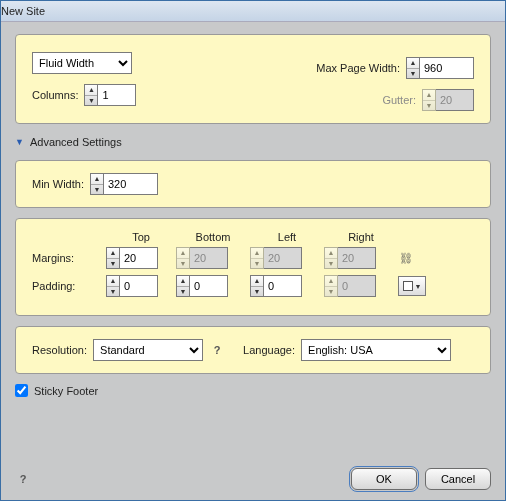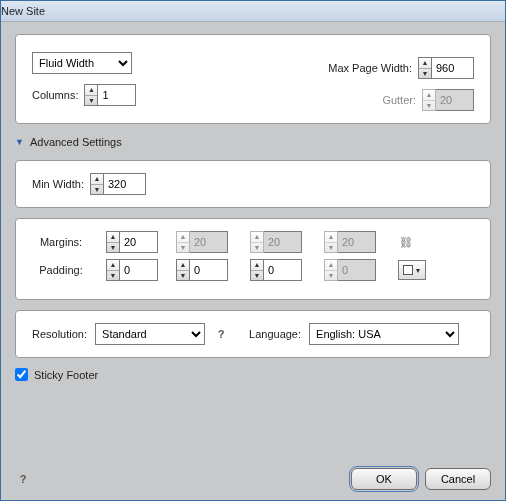--- a/index.html
+++ b/index.html
@@ -1,39 +1,39 @@
 <!DOCTYPE html>
 <html><head>
 <meta charset="utf-8">
 <style>
 *{box-sizing:border-box;margin:0;padding:0;font-family:Tahoma,Arial,sans-serif;font-size:11px}
 body{background:#ebebeb}
 .window{width:506px;height:501px;background:#c8c9ca;border:1px solid #3a6ea5;display:flex;flex-direction:column}
 .titlebar{background:linear-gradient(#dde6f1,#c5d4e6);padding:4px 0;font-size:11px;color:#222;border-bottom:1px solid #aab}
 .content{flex:1;padding:12px 14px;display:flex;flex-direction:column;gap:10px;overflow:hidden}
-.panel{border:1px solid #9a9a9a;border-radius:4px;background:#ffffff;padding:12px 16px}
+.panel{border:1px solid #9a9a9a;border-radius:4px;background:#fef9c3;padding:12px 16px}
 .row{display:flex;align-items:center;gap:6px}
 .row+.row{margin-top:10px}
 .spread{display:flex;justify-content:space-between;align-items:center}
 label{color:#222;white-space:nowrap}
 .disabled{color:#8a8a8a}
 select{height:22px;border:1px solid #7a7a7a;background:#fff;padding:0 2px}
 .stepper{display:flex;align-items:center;height:22px}
 .step-btns{width:14px;height:22px;display:flex;flex-direction:column;border:1px solid #7a7a7a;background:linear-gradient(#fdfdfd,#d8d8d8)}
 .step-btns span{flex:1;display:flex;align-items:center;justify-content:center;font-size:7px;line-height:1;color:#333}
 .step-btns span:first-child{border-bottom:1px solid #aaa}
 .step-btns.dis{opacity:.55}
 .stepper input{width:38px;height:22px;border:1px solid #7a7a7a;border-left:none;padding:0 4px;background:#fff}
-.stepper input.wide{width:42px}
+.stepper input.wide{width:54px}
 .stepper input:disabled{background:#d7d7d7;color:#888}
 .section-head{display:flex;align-items:center;gap:6px;color:#222;margin:2px 0 2px 0}
 .disclosure{color:#2a5db0;font-size:9px}
 .grid-hdr{display:grid;grid-template-columns:74px 70px 74px 74px 74px 28px;align-items:center;text-align:center;color:#222;margin-bottom:4px}
 .grid-row{display:grid;grid-template-columns:74px 70px 74px 74px 74px 28px;align-items:center;gap:0;margin-bottom:6px}
-.grid-row>label{text-align:center;padding-right:16px}
+.grid-row>label{text-align:left;padding-right:16px}
 .link-ico{width:16px;height:20px;display:flex;align-items:center;justify-content:center;color:#555}
 .swatch-btn{width:28px;height:20px;border:1px solid #7a7a7a;background:linear-gradient(#fff,#ddd);display:flex;align-items:center;justify-content:center}
 .swatch-btn .sw{width:10px;height:10px;border:1px solid #555;background:#fff;margin-right:2px}
 .swatch-btn .dd{font-size:7px;color:#333}
 .help{width:16px;height:16px;border-radius:50%;display:flex;align-items:center;justify-content:center;font-weight:bold;color:#555}
 .check{display:flex;align-items:center;gap:6px}
 .check input{width:13px;height:13px}
 .footer{display:flex;justify-content:space-between;align-items:center;padding:0 14px 10px}
 .btns{display:flex;gap:8px}
 button.btn{min-width:66px;height:22px;border:1px solid #6c6c6c;background:linear-gradient(#fafafa,#d7d7d7);border-radius:6px;cursor:pointer}
@@ -105,20 +105,28 @@
                 <span>▲</span>
                 <span>▼</span>
               </div>
             <input class="wide" value="320" style="">
           </div>
         </div>
       </div>
     </div>
 
     <div class="panel">
+      <div class="grid-hdr">
+        <span></span>
+        <span>Top</span>
+        <span>Bottom</span>
+        <span>Left</span>
+        <span>Right</span>
+        <span></span>
+      </div>
       <div class="grid-row">
         <label>Margins:</label>
         <div class="stepper">
             <div class="step-btns">
               <span>▲</span>
               <span>▼</span>
             </div>
             <input value="20" style="">
           </div>
         <div class="stepper">
@@ -175,21 +183,21 @@
             <input disabled="" value="0" style="">
           </div>
         <div class="swatch-btn">
             <span class="sw"></span>
             <span class="dd">▼</span>
           </div>
       </div>
     </div>
 
     <div class="panel">
-      <div class="row" style="gap:8px">
+      <div class="row" style="">
         <label>Resolution:</label>
         <select style="width:110px"><option>Standard</option></select>
         <div class="help">?</div>
         <label style="margin-left:12px">Language:</label>
         <select style="width:150px"><option>English: USA</option></select>
       </div>
     </div>
 
     <div class="check">
       <input type="checkbox" checked="" style="">

